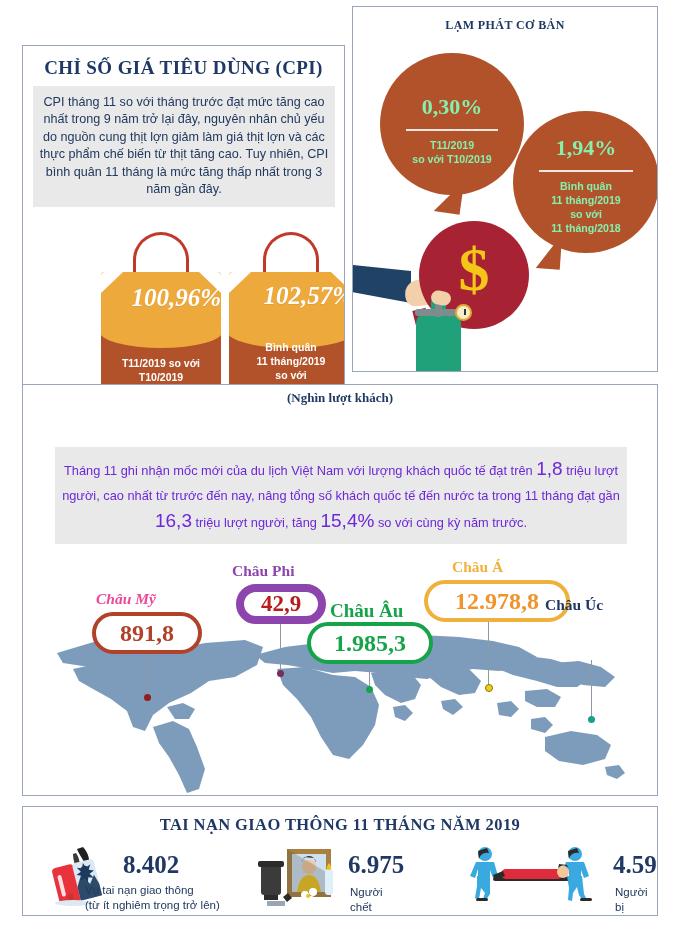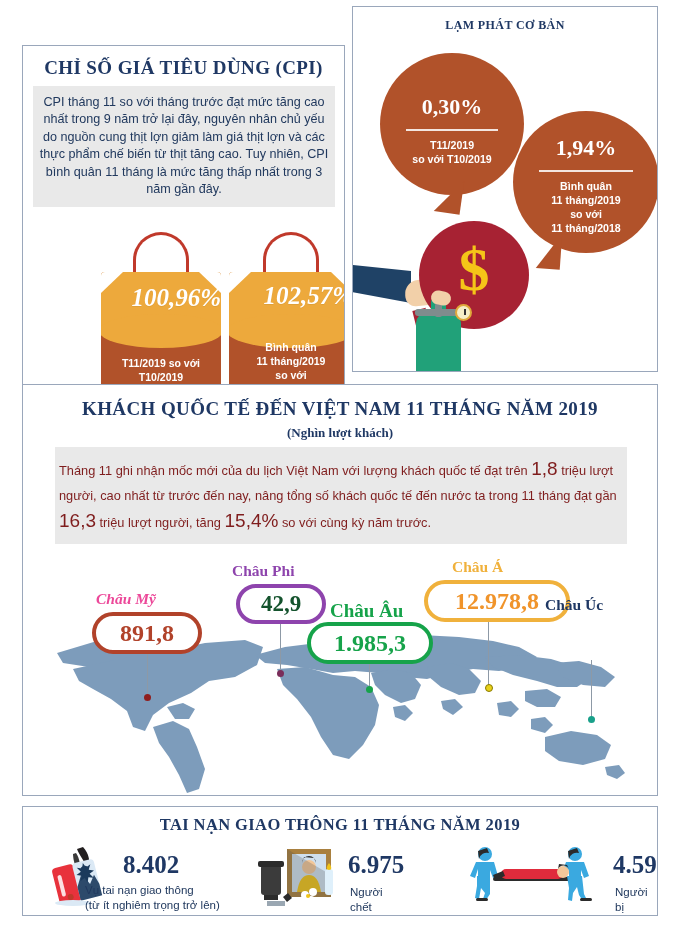--- a/index.html
+++ b/index.html
@@ -47,21 +47,21 @@
   #tag-2 .body{height:142px;}
   #tag-2 .top{height:58px;}
   #tag-2 .pct{top:50px;font-size:25px;}
   #tag-2 .sub{top:108px;}
   .tag .capL,.tag .capR{position:absolute;top:0;width:22px;height:21px;background:#fff;}
   .tag .capL{left:0;clip-path:polygon(0 0,100% 0,0 100%);}
   .tag .capR{right:0;clip-path:polygon(100% 0,100% 100%,0 0);}
 
   
   #infl-title{font-size:12px;margin-top:11px;}
-  .bub{position:absolute;background:#b1522a;border-radius:50%;color:#ffffff;text-align:center;}
+  .bub{position:absolute;background:#b1522a;border-radius:50%;color:#86efac;text-align:center;}
   .bub .big{position:absolute;left:0;width:100%;font-family:"Liberation Serif",serif;
     font-weight:bold;}
   .bub .rule{position:absolute;left:18%;width:64%;height:1.5px;background:rgba(255,255,255,.85);}
   .bub .small{position:absolute;left:0;width:100%;font-size:10.6px;line-height:14px;font-weight:bold;}
   .bub .tail{position:absolute;width:0;height:0;border-style:solid;}
   #bub-1{left:27px;top:46px;width:144px;height:142px;}
   #bub-1 .big{top:41px;font-size:22px;}
   #bub-1 .rule{top:76px;}
   #bub-1 .small{top:85px;}
   #bub-1 .tail{left:56px;top:126px;border-width:0 0 34px 26px;
@@ -95,21 +95,21 @@
   #thumb{position:absolute;left:78px;top:70px;width:20px;height:14px;background:#f2d0a9;
     border-radius:8px;transform:rotate(10deg);}
   #sleeve{position:absolute;left:0;top:44px;width:58px;height:38px;background:#1f4266;
     clip-path:polygon(0 0,100% 16%,100% 100%,0 72%);}
 
   
   #tour-title{font-size:19px;margin-top:13px;}
   #tour-sub{font-family:Liberation Serif, serif;font-weight:bold;color:#1f3864;
     text-align:center;font-size:13px;margin-top:5px;}
   #tour-note{position:absolute;left:32px;top:62px;width:572px;background:#e9e9e9;
-    color:#7f1d1d;font-size:12.8px;line-height:25px;text-align:left;padding:9px 4px;
+    color:#6d28d9;font-size:12.8px;line-height:25px;text-align:center;padding:9px 4px;
     box-sizing:border-box;}
   #tour-note .hl{font-size:19px;}
 
   
   #map-wrap{position:absolute;left:0;top:222px;width:636px;height:188px;}
   #map-wrap svg{position:absolute;left:26px;top:0;width:584px;height:188px;}
 
   .pill{position:absolute;background:#fff;border-radius:24px;box-sizing:border-box;
     display:flex;align-items:center;justify-content:center;
     font-family:"Liberation Serif",serif;font-weight:bold;}
@@ -117,21 +117,21 @@
     text-align:center;white-space:nowrap;}
   .leader{position:absolute;width:1.4px;background:#8d99a6;}
   .dot{position:absolute;width:7px;height:7px;border-radius:50%;}
 
   #lbl-my{left:96px;top:590px;font-size:15.5px;color:#b1422a;}
   #pill-my{left:92px;top:612px;width:110px;height:42px;border:4px solid #b1422a;color:#b1422a;font-size:24px;}
   #lead-my{left:147px;top:654px;height:42px;}
   #dot-my{left:144px;top:694px;background:#8f1d1d;}
 
   #lbl-phi{left:232px;top:562px;font-size:15.5px;color:#8e44ad;}
-  #pill-phi{left:236px;top:584px;width:90px;height:40px;border:4px solid #404040;color:#14532d;font-size:23px;}
+  #pill-phi{left:236px;top:584px;width:90px;height:40px;border:8px solid #404040;color:#b91c1c;font-size:23px;}
   #lead-phi{left:280px;top:624px;height:48px;}
   #dot-phi{left:277px;top:670px;background:#7a2d5a;}
 
   #lbl-au{left:330px;top:600px;font-size:19px;color:#1e8e4a;}
   #pill-au{left:307px;top:622px;width:126px;height:42px;border:4px solid #16a34a;color:#16a34a;font-size:24px;}
   #lead-au{left:369px;top:664px;height:24px;}
   #dot-au{left:366px;top:686px;background:#16a34a;}
 
   #lbl-a{left:452px;top:558px;font-size:15.5px;color:#eaa52b;}
   #pill-a{left:424px;top:580px;width:146px;height:42px;border:4px solid #f0b13c;color:#f0942b;font-size:24px;}
@@ -229,21 +229,20 @@
       <div id="cyl-neck"></div>
       <div id="cyl"></div>
       <div id="valve"></div>
       <div id="valve-stem"></div>
       <div id="thumb"></div>
       <div id="gauge"></div>
     </div>
   </div>
 
   <div class="panel" id="panel-tour">
-    <div class="sec-title" id="tour-title">KHÁCH QUỐC TẾ ĐẾN VIỆT NAM 11 THÁNG NĂM 2019</div>
     <div id="tour-sub">(Nghìn lượt khách)</div>
     <div id="tour-note"><span>Tháng 11 ghi nhận mốc mới của du lịch Việt Nam với lượng khách quốc tế đạt trên </span><span class="hl">1,8</span><span> triệu lượt người, cao nhất từ trước đến nay, nâng tổng số khách quốc tế đến nước ta trong 11 tháng đạt gần </span><span class="hl">16,3</span><span> triệu lượt người, tăng </span><span class="hl">15,4%</span><span> so với cùng kỳ năm trước.</span></div>
 
     <div id="map-wrap">
       <svg viewBox="0 0 584 188" preserveAspectRatio="none">
         <g fill="#7d9cbb">
           <path d="M8,46 L48,34 L92,31 L120,38 L108,50 L74,56 L40,60 L14,56 Z"></path>
           <path d="M24,62 L70,52 L118,44 L156,36 L196,33 L214,40 L208,58 L186,70 L160,74 L142,86 L120,96 L104,108 L96,124 L84,120 L78,104 L62,92 L44,82 L30,74 Z"></path>
           <path d="M104,120 L124,114 L140,122 L148,140 L156,162 L150,182 L138,186 L130,168 L120,150 L110,136 Z"></path>
           <path d="M118,100 L134,96 L146,102 L140,112 L126,112 Z"></path>

